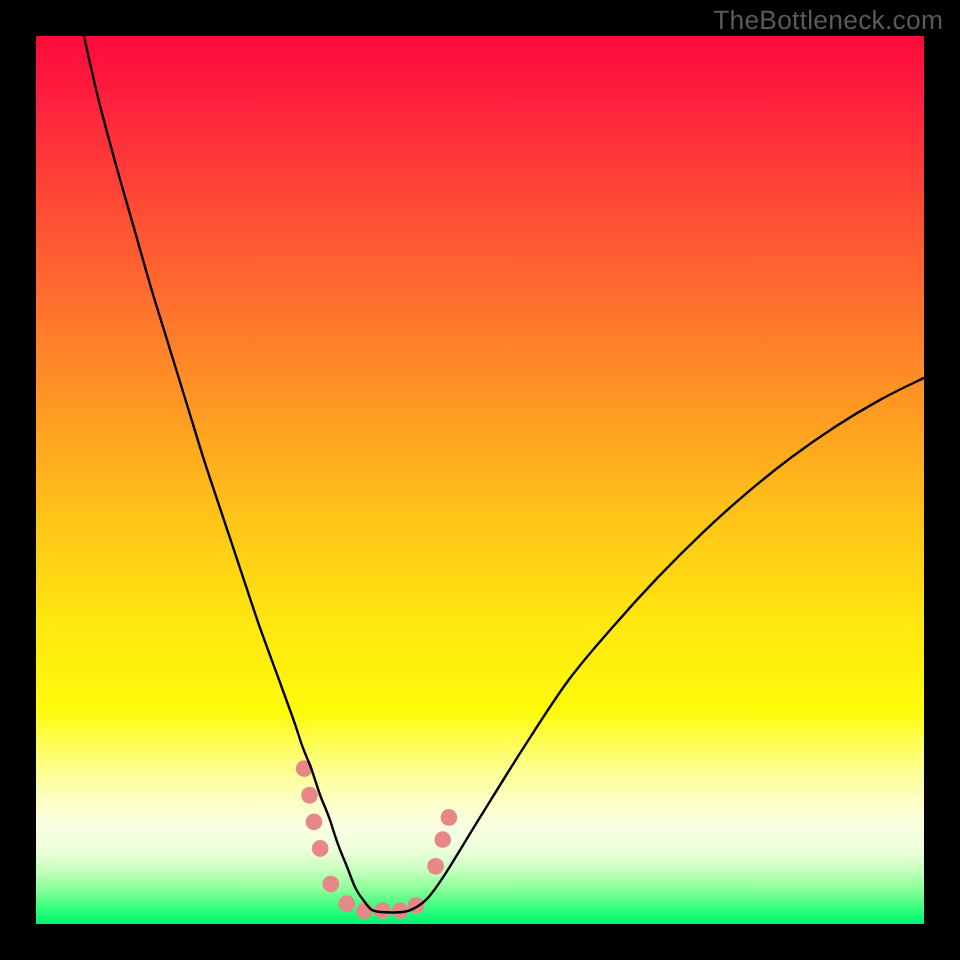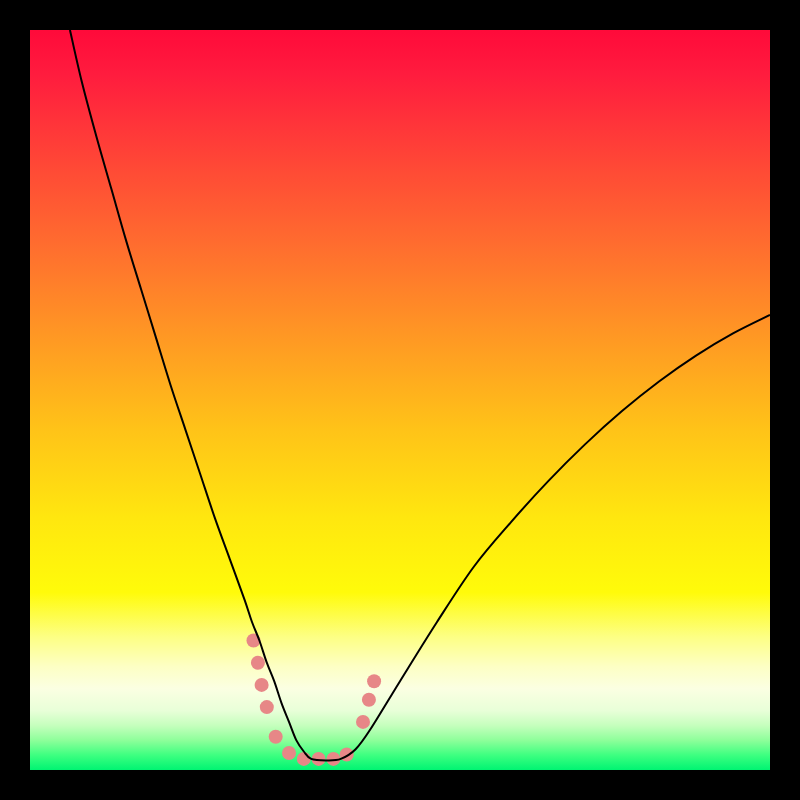--- a/index.html
+++ b/index.html
@@ -42,20 +42,21 @@
     position: absolute;
     inset: 0;
     width: 100%;
     height: 100%;
   }
 </style>
 </head>
 <body>
 
 <div class="outer">
+  <div class="watermark">TheBottleneck.com</div>
   <div class="plot">
     <svg class="gradient" viewBox="0 0 100 100" preserveAspectRatio="none">
       <defs>
         <linearGradient id="bgGrad" x1="0" y1="0" x2="0" y2="1">
             <stop offset="0%" stop-color="#ff0a3a"></stop>
             <stop offset="6%" stop-color="#ff1c3e"></stop>
             <stop offset="18%" stop-color="#ff4736"></stop>
             <stop offset="30%" stop-color="#ff702e"></stop>
             <stop offset="42%" stop-color="#ff9a23"></stop>
             <stop offset="54%" stop-color="#ffc318"></stop>

